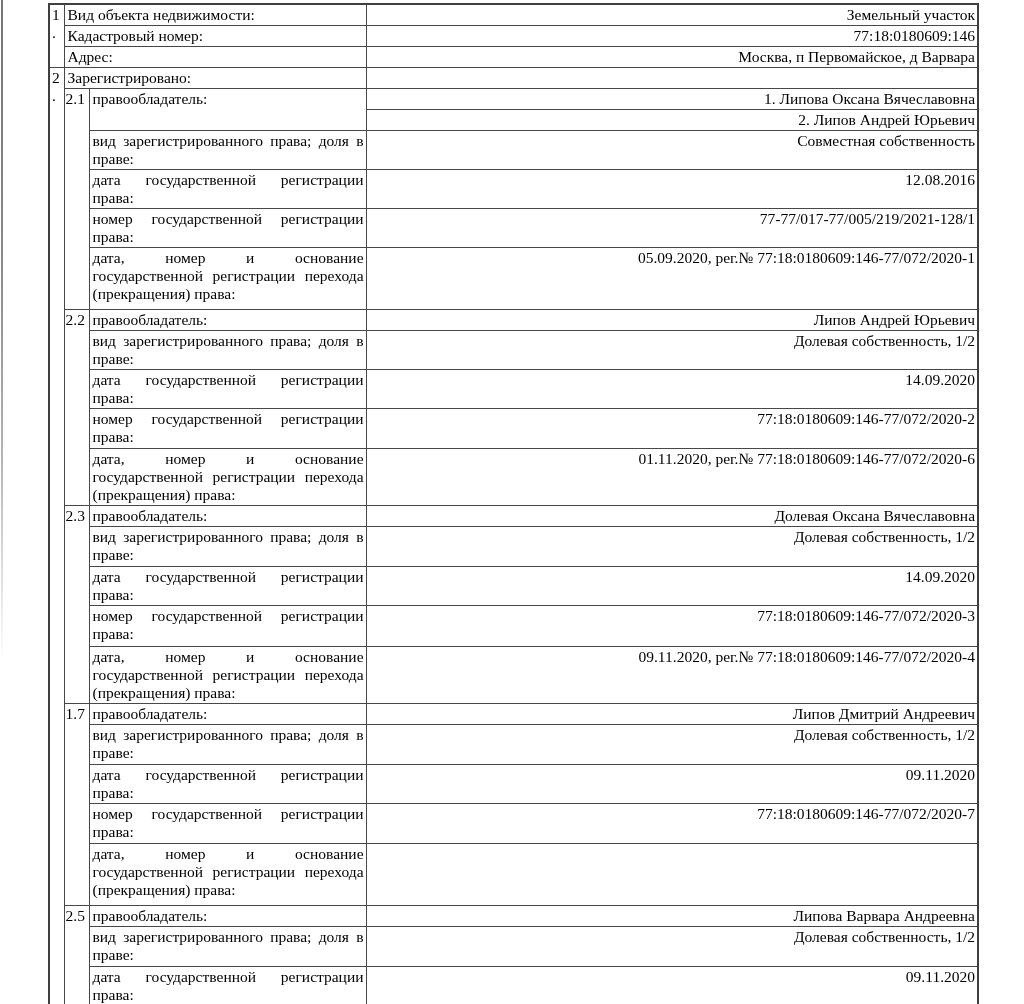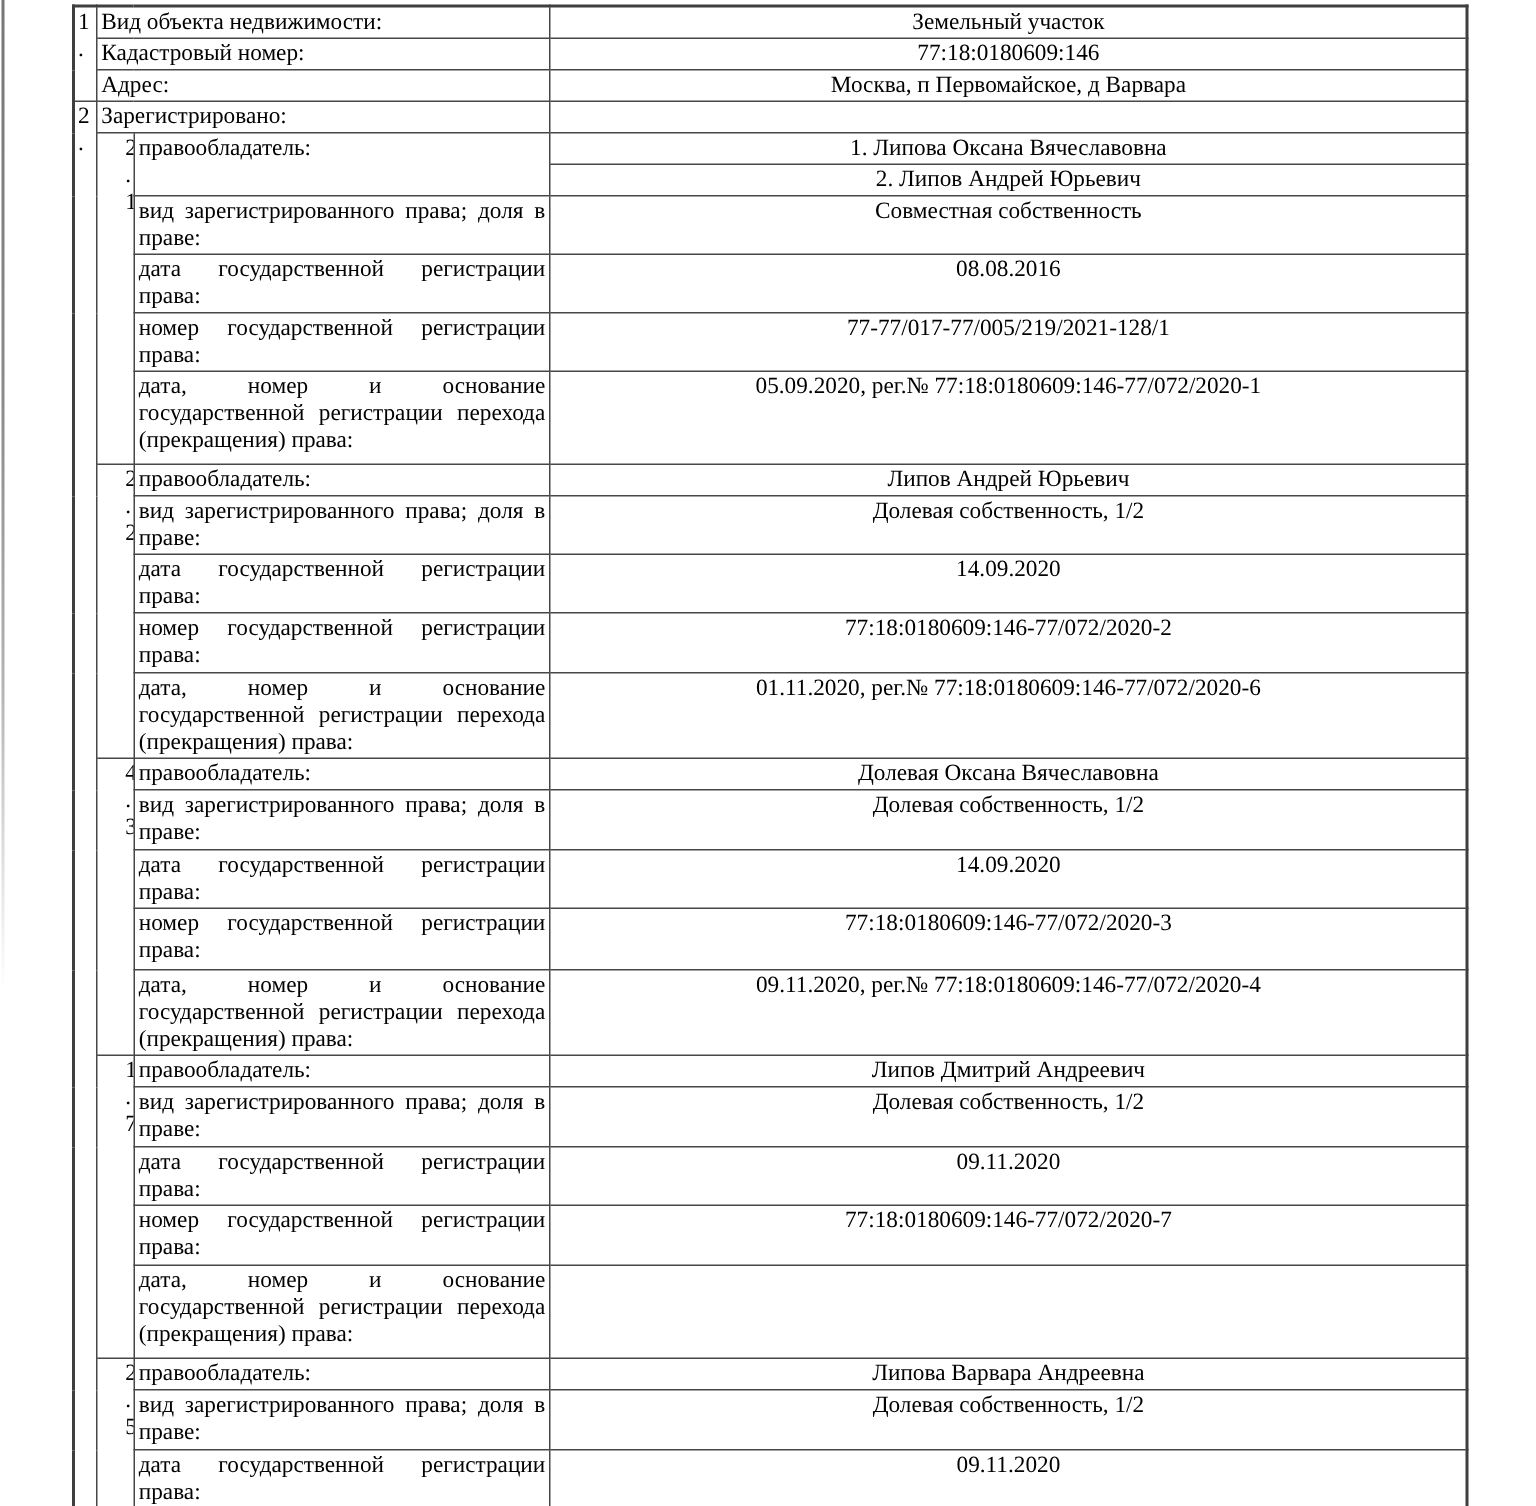--- a/index.html
+++ b/index.html
@@ -41,29 +41,29 @@
     line-height: 18px;
     padding: 1px 2px 1px 3px;
     overflow: hidden;
     word-wrap: break-word;
   }
   td.num {
     padding-left: 2px;
     padding-right: 0;
   }
   td.subnum {
-    padding-left: 19px;
+    padding-left: 1px;
     padding-right: 0;
   }
   td.label {
     text-align: justify;
     margin-top: 40px;
   }
   td.value {
-    text-align: center;
+    text-align: right;
   }
 </style>
 </head>
 <body>
 
 <div class="page-edge-line"></div>
 
 <table class="extract">
   <colgroup>
     <col style="width:15px">
@@ -100,21 +100,21 @@
     </tr>
     <tr style="height:20px">
       <td class="value">2. Липов Андрей Юрьевич</td>
     </tr>
     <tr style="height:39px">
       <td class="label">вид зарегистрированного права; доля в праве:</td>
       <td class="value">Совместная собственность</td>
     </tr>
     <tr style="height:21px">
       <td class="label">дата государственной регистрации права:</td>
-      <td class="value">08.08.2016</td>
+      <td class="value">12.08.2016</td>
     </tr>
     <tr style="height:36px">
       <td class="label">номер государственной регистрации права:</td>
       <td class="value">77-77/017-77/005/219/2021-128/1</td>
     </tr>
     <tr style="height:62px">
       <td class="label">дата, номер и основание государственной регистрации перехода (прекращения) права:</td>
       <td class="value">05.09.2020, рег.№ 77:18:0180609:146-77/072/2020-1</td>
     </tr>
 
@@ -134,21 +134,21 @@
     <tr style="height:40px">
       <td class="label">номер государственной регистрации права:</td>
       <td class="value">77:18:0180609:146-77/072/2020-2</td>
     </tr>
     <tr style="height:55px">
       <td class="label">дата, номер и основание государственной регистрации перехода (прекращения) права:</td>
       <td class="value">01.11.2020, рег.№ 77:18:0180609:146-77/072/2020-6</td>
     </tr>
 
     <tr style="height:21px">
-      <td class="subnum" rowspan="5">4.3</td>
+      <td class="subnum" rowspan="5">2.3</td>
       <td class="label">правообладатель:</td>
       <td class="value">Долевая Оксана Вячеславовна</td>
     </tr>
     <tr style="height:40px">
       <td class="label">вид зарегистрированного права; доля в праве:</td>
       <td class="value">Долевая собственность, 1/2</td>
     </tr>
     <tr style="height:21px">
       <td class="label">дата государственной регистрации права:</td>
       <td class="value">14.09.2020</td>

